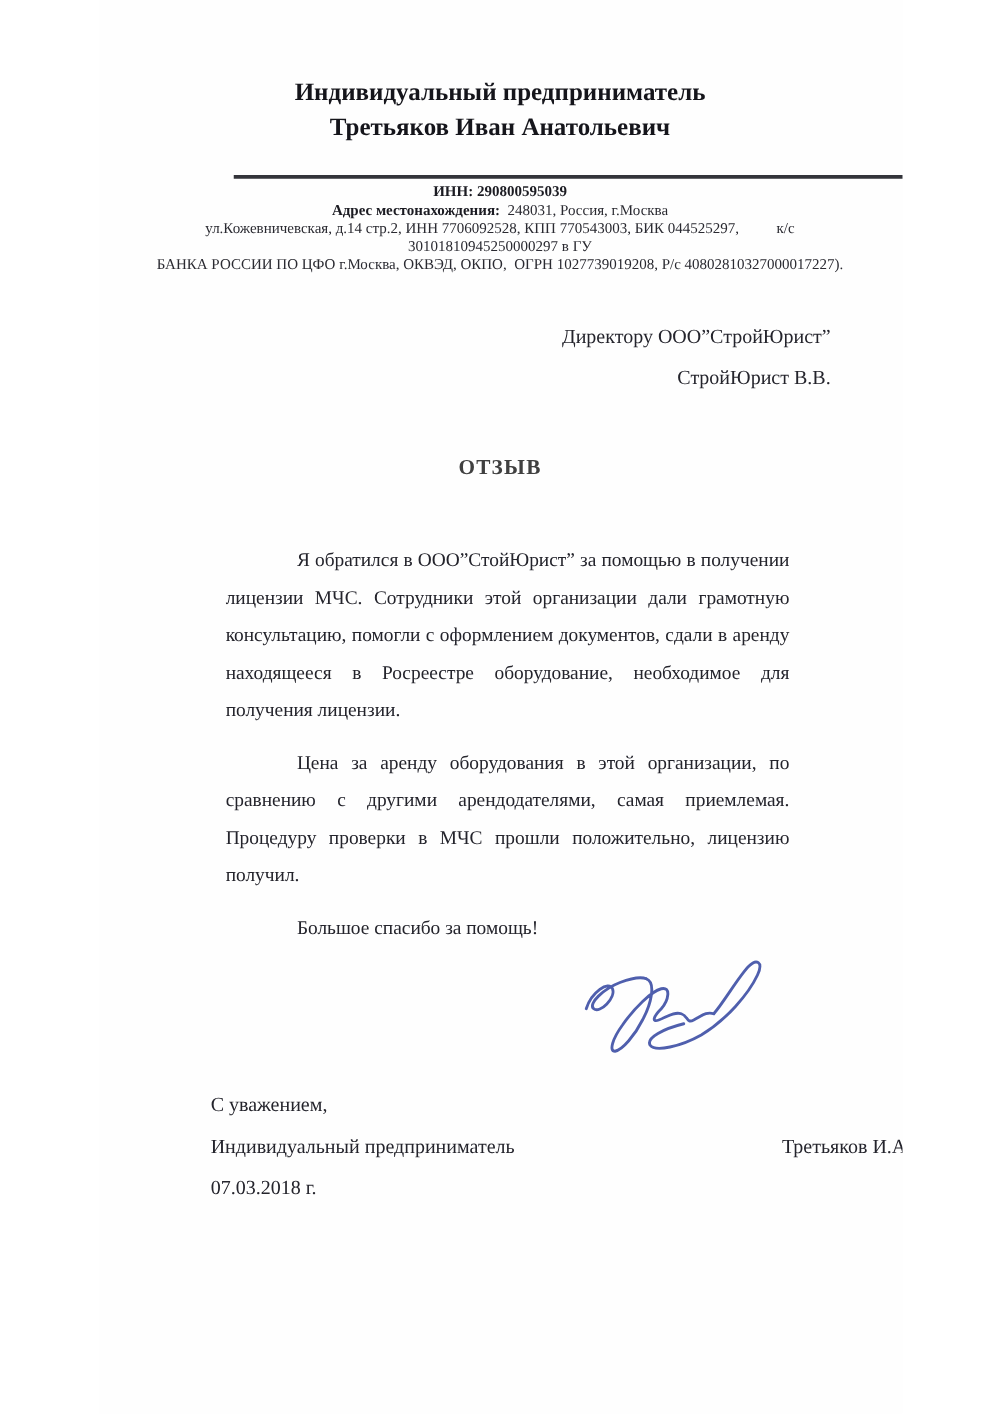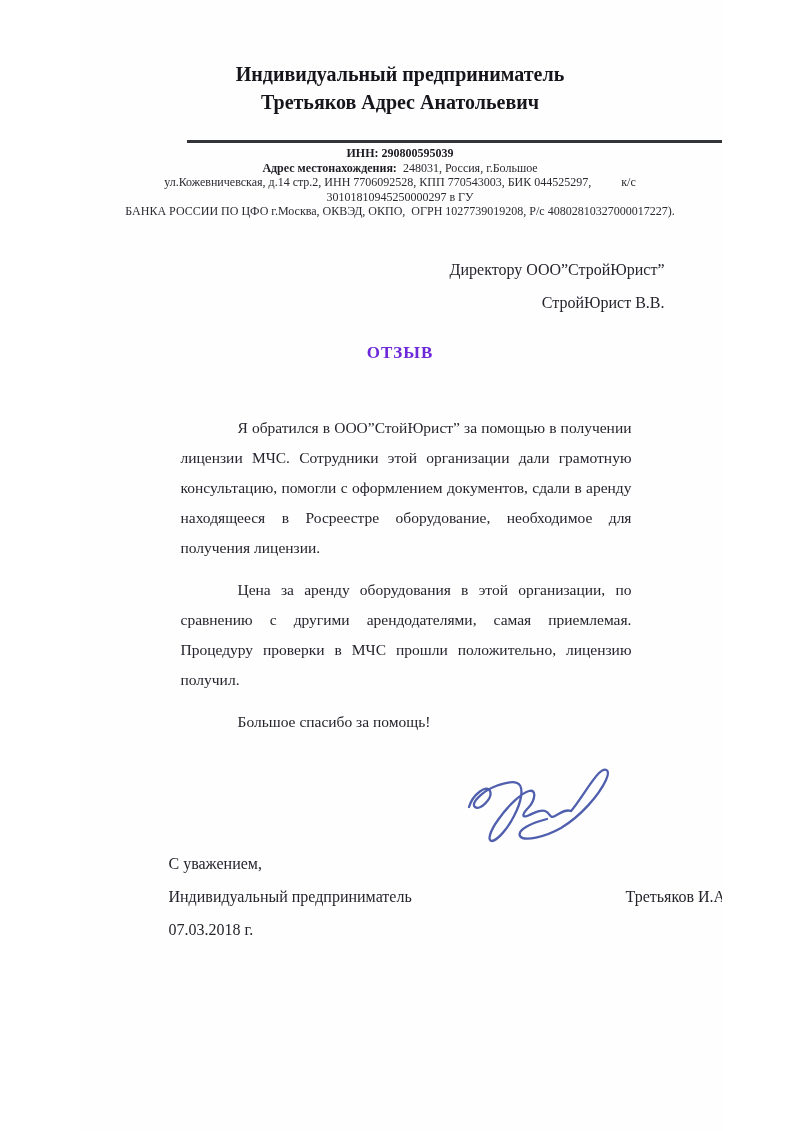--- a/index.html
+++ b/index.html
@@ -39,26 +39,26 @@
   .b{font-weight:bold;color:#1b1b22;}
   
   .recipient{
     margin:34px 57px 0 0;
     text-align:right;
     font-size:16px;
     line-height:33px;
   }
   
   .doc-title{
-    margin-top:24px;
+    margin-top:45px;
     text-align:center;
     font-weight:bold;
     font-size:17px;
     letter-spacing:1px;
-    color:#6d28d9;
+    color:#404040;
   }
   
   .body-text{
     margin:50px 78px 0 90px;
     font-size:15.5px;
     line-height:30px;
     text-align:justify;
   }
   .body-text p{
     margin:12px;
@@ -85,28 +85,28 @@
     height:92px;
   }
 </style>
 </head>
 <body>
 
 <div class="page">
 
   <div class="lh-title">
     <div>Индивидуальный предприниматель</div>
-    <div>Третьяков Адрес Анатольевич</div>
+    <div>Третьяков Иван Анатольевич</div>
   </div>
 
   <div class="lh-rule"></div>
 
   <div class="lh-info">
     <div class="lh-line b"><span>ИНН:</span><span> 290800595039</span></div>
-    <div class="lh-line"><span class="b">Адрес местонахождения:</span><span>  248031, Россия, г.Большое</span></div>
+    <div class="lh-line"><span class="b">Адрес местонахождения:</span><span>  248031, Россия, г.Москва</span></div>
     <div class="lh-line">ул.Кожевничевская, д.14 стр.2, ИНН 7706092528, КПП 770543003, БИК 044525297,          к/с 30101810945250000297 в ГУ</div>
     <div class="lh-line">БАНКА РОССИИ ПО ЦФО г.Москва, ОКВЭД, ОКПО,  ОГРН 1027739019208, Р/с 40802810327000017227).</div>
   </div>
 
   <div class="recipient">
     <div>Директору ООО”СтройЮрист”</div>
     <div>СтройЮрист В.В.</div>
   </div>
 
   <div class="doc-title">ОТЗЫВ</div>

